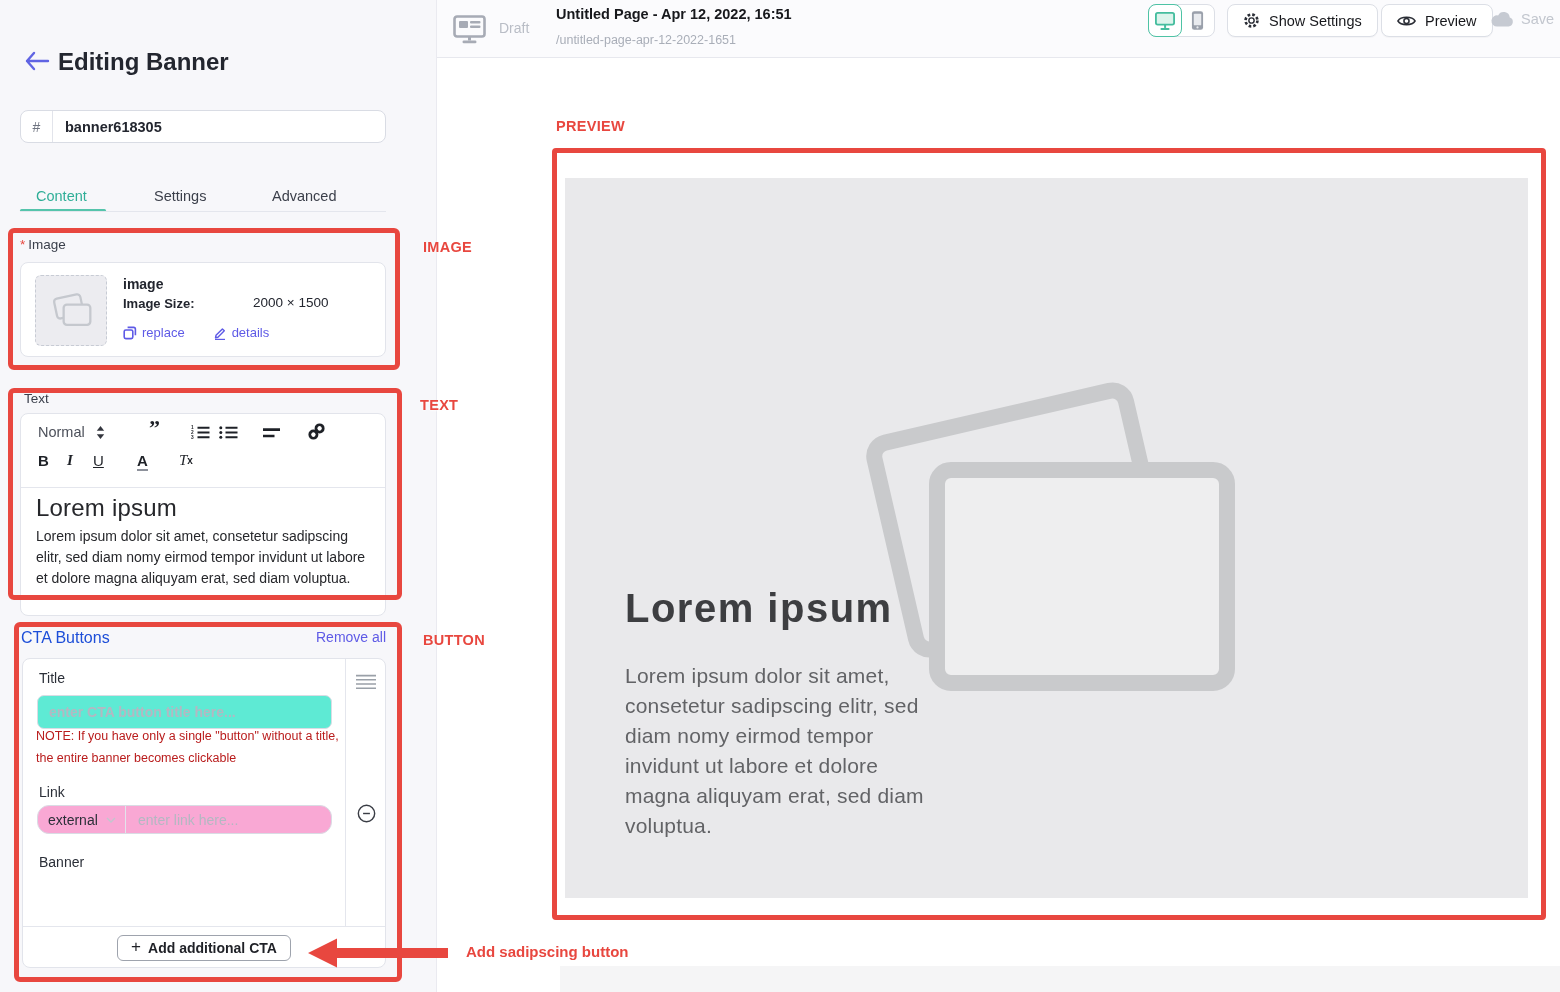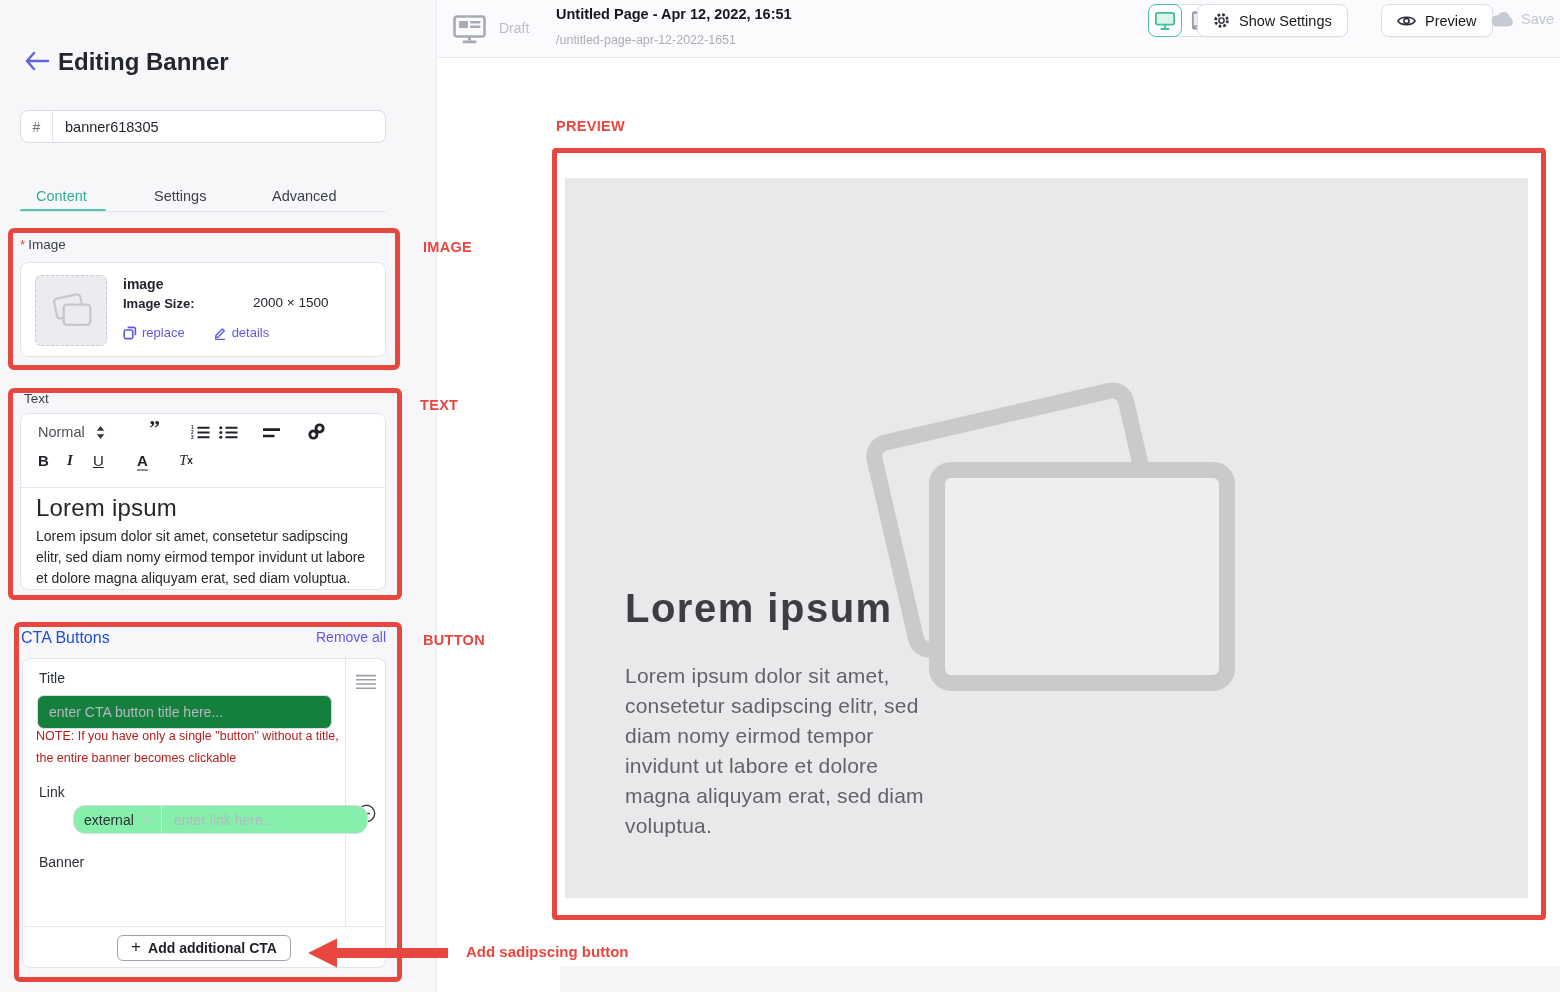--- a/index.html
+++ b/index.html
@@ -11,21 +11,21 @@
   .sidebar { position:absolute; left:0; top:0; width:437px; height:992px;
              background:#f7f7fa; border-right:1px solid #eaeaf0; }
   .back-btn { position:absolute; left:24px; top:50px; width:26px; height:22px; cursor:pointer; }
   .sb-title { position:absolute; left:58px; top:48px; font-size:24px; font-weight:700; color:#23262f; }
 
   .id-field { position:absolute; left:20px; top:110px; width:366px; height:33px;
               background:#fff; border:1px solid #d9dce4; border-radius:8px; display:flex; overflow:hidden; }
   .id-prefix { width:32px; border-right:1px solid #e2e4eb; display:flex; align-items:center;
                justify-content:center; color:#6f7480; font-size:14px; }
   .id-input { flex:1; border:0; outline:none; padding:0 12px; font-size:14.5px; color:#23262f;
-              background:transparent; font-family:inherit; }
+              background:transparent; font-family:inherit;font-weight:bold; }
 
   .tab { position:absolute; top:188px; font-size:14.5px; color:#3b3f4a; cursor:pointer; }
   .tab-content { left:36px; color:#2fae97; }
   .tab-settings { left:154px; }
   .tab-advanced { left:272px; }
   .tab-underline { position:absolute; left:20px; top:209px; width:86px; height:3px;
                    background:#55c4ab; border-radius:2px; }
   .tab-divider { position:absolute; left:20px; top:211px; width:366px; height:1px; background:#e4e6ed; }
 
   
@@ -37,21 +37,21 @@
            border:1.5px dashed #c7cbd4; border-radius:6px; display:flex; align-items:center;
            justify-content:center; cursor:pointer; }
   .img-name { position:absolute; left:102px; top:13px; font-size:14px; font-weight:700; }
   .img-size-label { position:absolute; left:102px; top:33px; font-size:13px; font-weight:600; }
   .img-size-value { position:absolute; left:232px; top:32px; font-size:13.5px; }
   .img-links { position:absolute; left:102px; top:62px; display:flex; gap:28px; }
   .p-link { display:flex; align-items:center; gap:5px; color:#5e5ae6; font-size:13px; cursor:pointer; }
 
   
   .text-label { position:absolute; left:24px; top:391px; font-size:13.5px; color:#3a3f4b; }
-  .editor { position:absolute; left:20px; top:413px; width:366px; height:177px; background:#fff;
+  .editor { position:absolute; left:20px; top:413px; width:366px; height:203px; background:#fff;
             border:1px solid #e2e4eb; border-radius:8px; }
   .toolbar { position:relative; height:74px; border-bottom:1px solid #e4e6ed; }
   .tb { position:absolute; cursor:pointer; color:#1e2127; display:flex; align-items:center; }
   .tb-format { left:17px; top:10px; font-size:14.5px; font-weight:500; color:#4c505a; gap:11px; }
   .tb-quote { left:128px; top:1px; font-family:"Liberation Serif","DejaVu Serif",serif;
               font-weight:700; font-size:22px; }
   .tb-ol { left:170px; top:11px; } .tb-ul { left:198px; top:11px; }
   .tb-align { left:242px; top:14px; } .tb-link { left:287px; top:9px; }
   .tb-bold { left:17px; top:38px; font-weight:700; font-size:15px; }
   .tb-italic { left:46px; top:38px; font-style:italic; font-size:15px; font-weight:600;
@@ -70,28 +70,28 @@
   
   .cta-label { position:absolute; left:21px; top:629px; font-size:16px; color:#1d4ed8; }
   .remove-all { position:absolute; left:316px; top:629px; font-size:14px; color:#5e5ae6; cursor:pointer; }
   .cta-card { position:absolute; left:22px; top:658px; width:364px; height:310px; background:#fff;
               border:1px solid #e2e4eb; border-radius:8px; }
   .cta-rail { position:absolute; right:0; top:0; width:40px; height:267px; border-left:1px solid #e4e6ed; }
   .drag-handle { position:absolute; left:10px; top:15px; cursor:grab; }
   .remove-cta { position:absolute; left:11px; top:145px; cursor:pointer; }
   .fld-label { position:absolute; font-size:14px; color:#2b2f38;text-align:center; }
   .l-title { left:16px; top:11px; } .l-link { left:16px; top:125px; } .l-style { left:16px; top:195px; }
-  .text-input { position:absolute; border:1px solid #d9dce4; border-radius:7px; background:#15803d;
-                font-size:14px; color:#23262f; padding:16px 11px; outline:none; font-family:inherit; }
+  .text-input { position:absolute; border:1px solid #d9dce4; border-radius:7px; background:#5eead4;
+                font-size:14px; color:#23262f; padding:16px 11px; outline:none; font-family:inherit;font-weight:bold; }
   .text-input::placeholder, .link-input::placeholder { color:#b3b8c2; }
   .in-title { left:14px; top:36px; width:295px; height:29px; }
   .note { position:absolute; left:13px; top:67px; width:306px; font-size:12.5px; line-height:21.5px;
           color:#b91c1c; }
   .link-control { position:absolute; left:14px; top:146px; width:295px; height:29px;
-                  border:1px solid #d9dce4; border-radius:12px; background:#86efac; display:flex;margin-left:36px; }
+                  border:1px solid #d9dce4; border-radius:12px; background:#f9a8d4; display:flex; }
   .link-type { width:104px; border-right:1px solid #e2e4eb; display:flex; align-items:center;
                padding:0 10px; font-size:14px; color:#2b2f38; cursor:pointer; position:relative; }
   .link-type .chev { position:absolute; right:9px; }
   .link-input { flex:1; border:0; outline:none; padding:0 12px; font-size:14px;
                 font-family:inherit; background:transparent; border-radius:7px; }
   .style-select { position:absolute; left:14px; top:216px; width:295px; height:29px;
                   border:1px solid #d9dce4; border-radius:7px; background:#fff; display:flex;
                   align-items:center; padding:0 11px; font-size:14px; color:#2b2f38;
                   cursor:pointer; position:absolute; }
   .style-select .chev { position:absolute; right:10px; }
@@ -113,21 +113,21 @@
          border:1px solid #dcdfe6; border-radius:8px; }
   .seg-desktop { position:absolute; left:-1px; top:-1px; width:34px; height:33px;
                  border:1.5px solid #4ec3a5; border-radius:8px; display:flex; align-items:center;
                  justify-content:center; cursor:pointer; background:#fff; }
   .seg-mobile { position:absolute; right:0; top:0; width:33px; height:31px; display:flex;
                 align-items:center; justify-content:center; cursor:pointer; }
   .top-btn { position:absolute; top:4px; height:33px; display:flex; align-items:center; gap:9px;
              padding:0 15px; border:1px solid #dcdfe6; border-radius:8px; background:#fff;
              font-size:14.5px; font-weight:500; color:#17181c; cursor:pointer; font-family:inherit;
              box-shadow:0 1px 1px rgba(20,20,40,.03); }
-  .btn-settings { left:760px;justify-content:center; } .btn-preview { left:944px; }
+  .btn-settings { left:790px;justify-content:center; } .btn-preview { left:944px; }
   .save-btn { position:absolute; left:1053px; top:11px; display:flex; align-items:center; gap:7px;
               font-size:14.5px; font-weight:500; color:#c2c6ce; cursor:pointer; background:none; border:0;
               font-family:inherit; }
 
   
   .canvas { position:absolute; left:437px; top:58px; width:1123px; height:934px; background:#fff; }
   .banner { position:absolute; left:128px; top:120px; width:963px; height:720px; background:#e9e9eb; }
   .banner-heading { position:absolute; left:60px; top:408px; font-size:40px; font-weight:700;
                     color:#3d3e41; letter-spacing:1.5px; }
   .banner-body { position:absolute; left:60px; top:483px; width:302px; font-size:21px;

